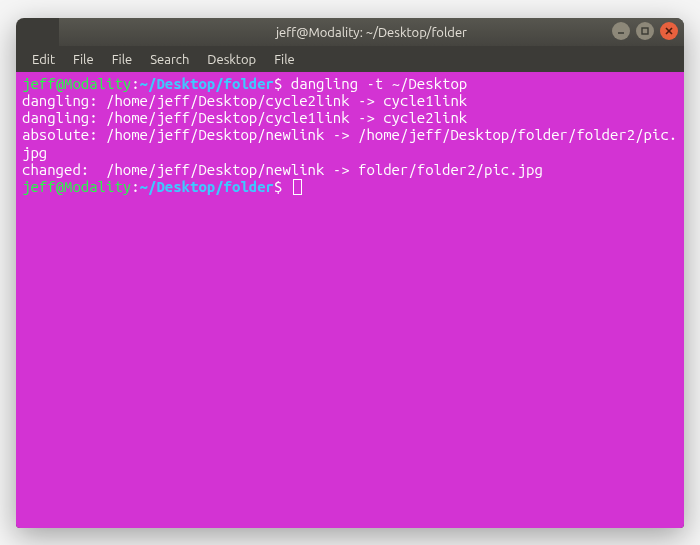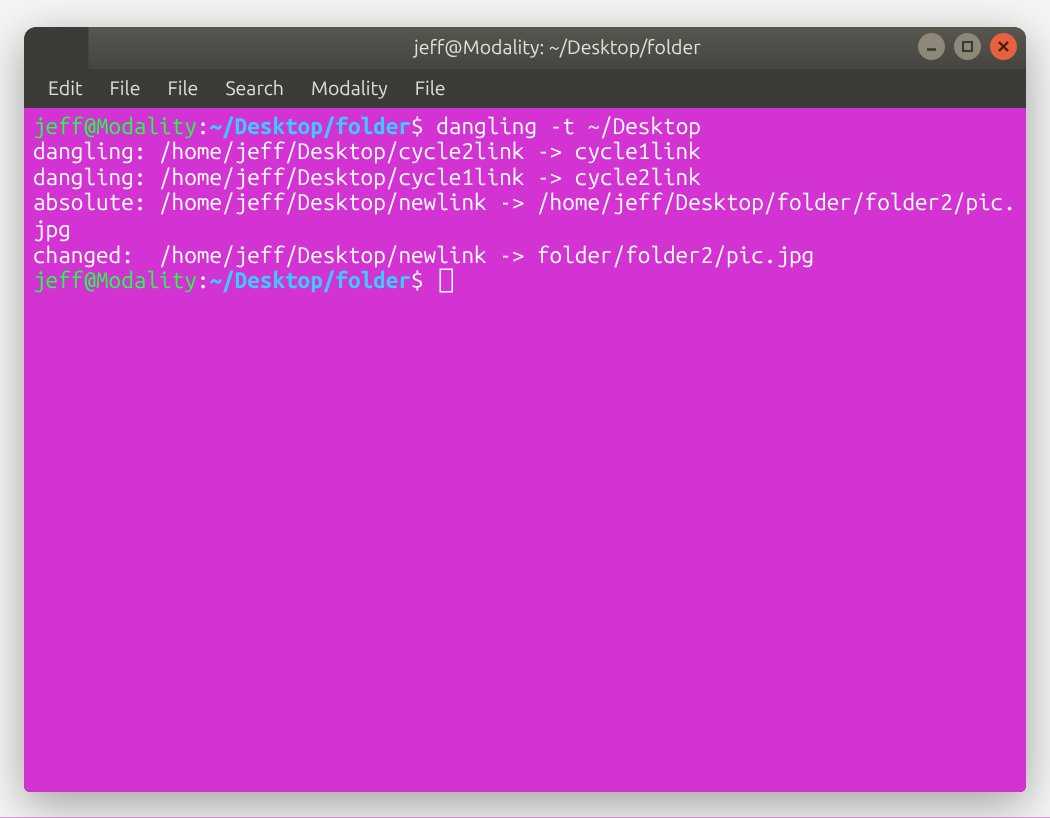--- a/index.html
+++ b/index.html
@@ -118,21 +118,21 @@
           </svg>
       </div>
     </div>
   </div>
 
   <div class="menubar">
     <span class="menu-item">Edit</span>
     <span class="menu-item">File</span>
     <span class="menu-item">File</span>
     <span class="menu-item">Search</span>
-    <span class="menu-item">Modality</span>
+    <span class="menu-item">Desktop</span>
     <span class="menu-item">File</span>
   </div>
 
   <div class="terminal"><span class="prompt-user">jeff@Modality</span><span>:</span><span class="prompt-path">~/Desktop/folder</span><span>$ </span><span>dangling -t ~/Desktop</span>
 <span>dangling: /home/jeff/Desktop/cycle2link -&gt; cycle1link</span>
 <span>dangling: /home/jeff/Desktop/cycle1link -&gt; cycle2link</span>
 <span>absolute: /home/jeff/Desktop/newlink -&gt; /home/jeff/Desktop/folder/folder2/pic.jpg</span>
 <span>changed:  /home/jeff/Desktop/newlink -&gt; folder/folder2/pic.jpg</span>
 <span class="prompt-user">jeff@Modality</span><span>:</span><span class="prompt-path">~/Desktop/folder</span><span>$ </span><span class="cursor-block"></span></div>
 </div>

